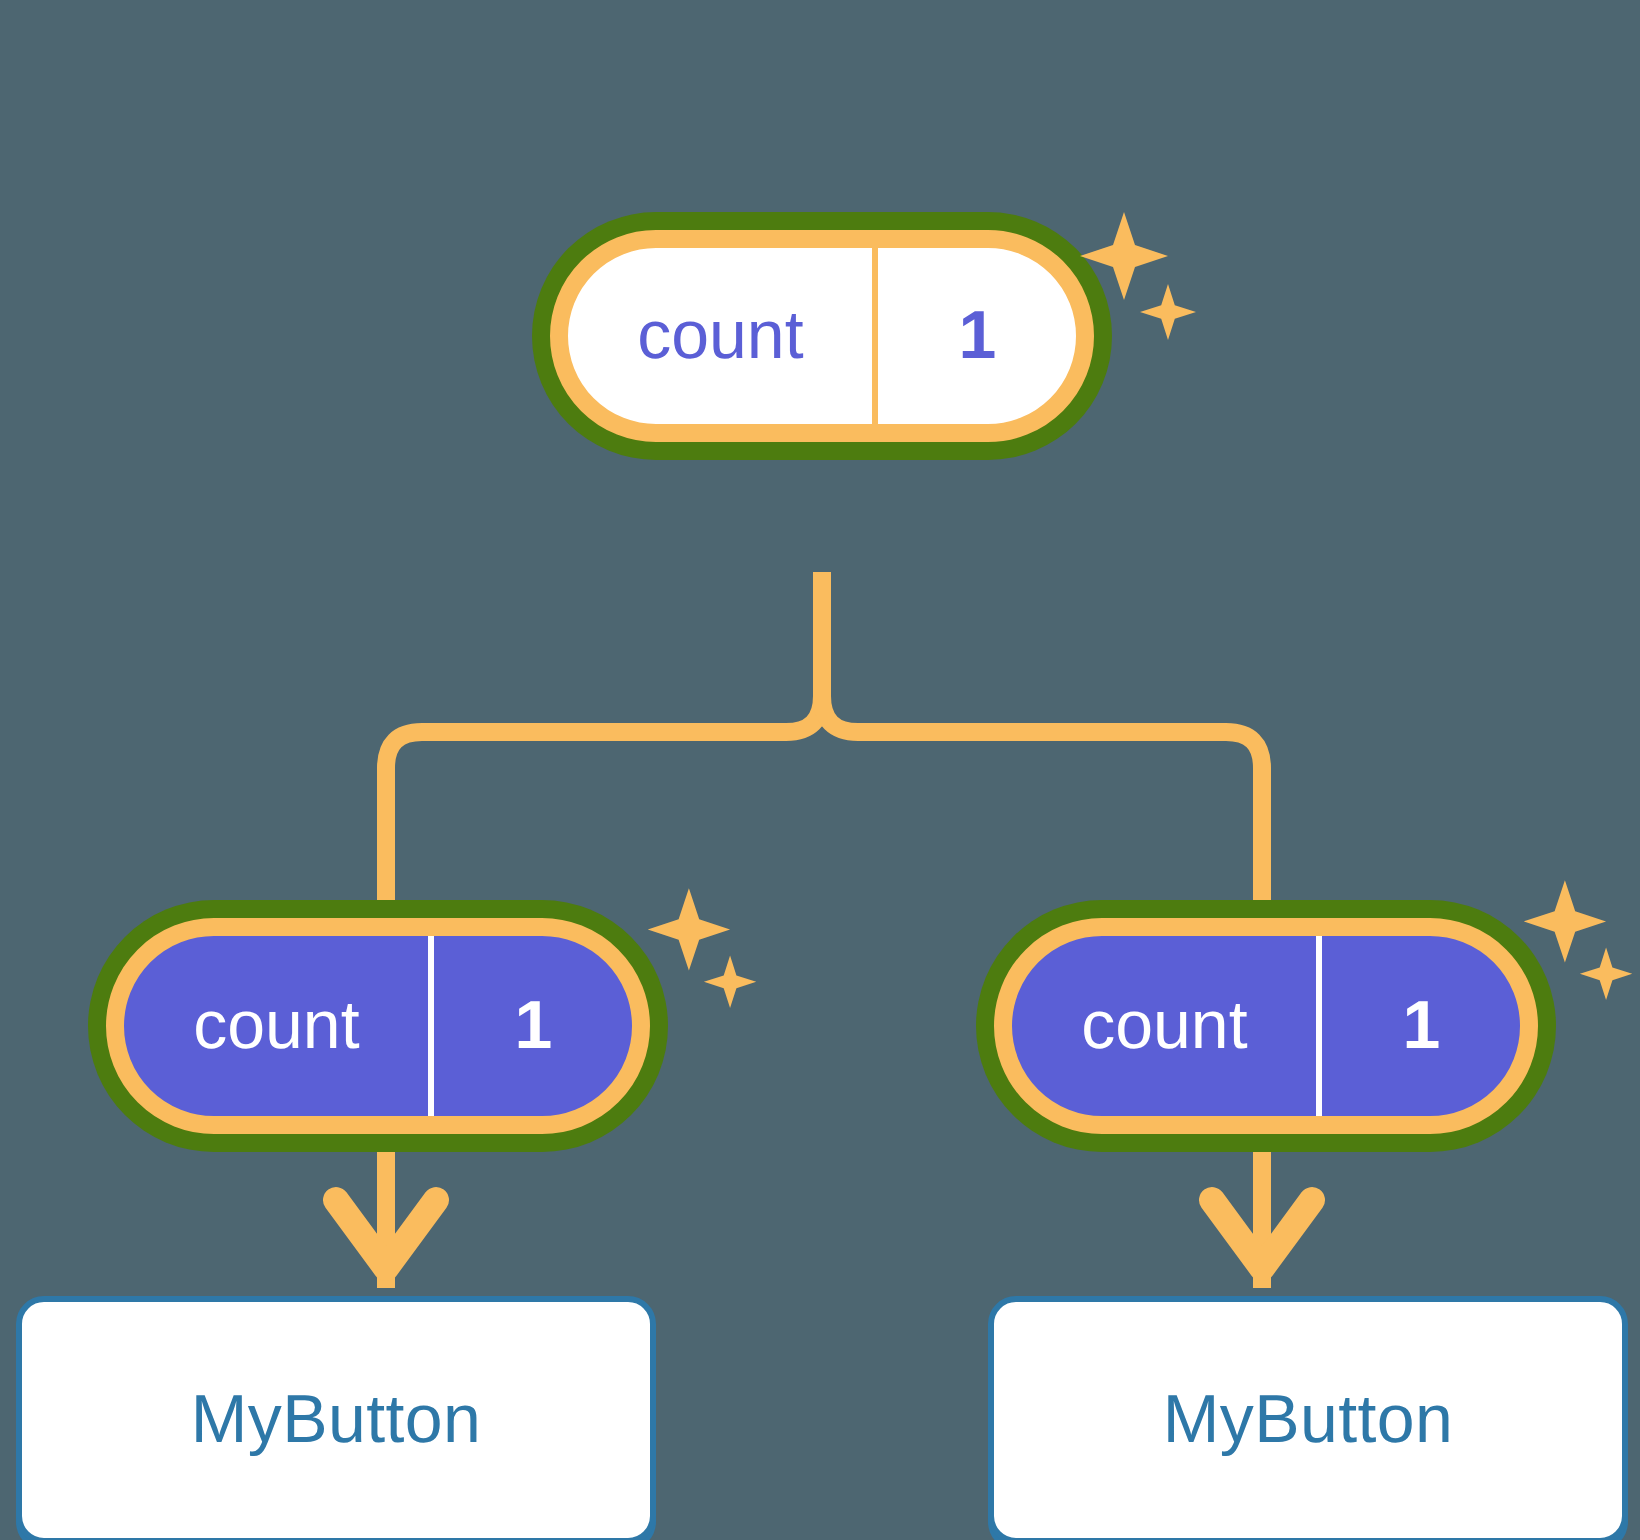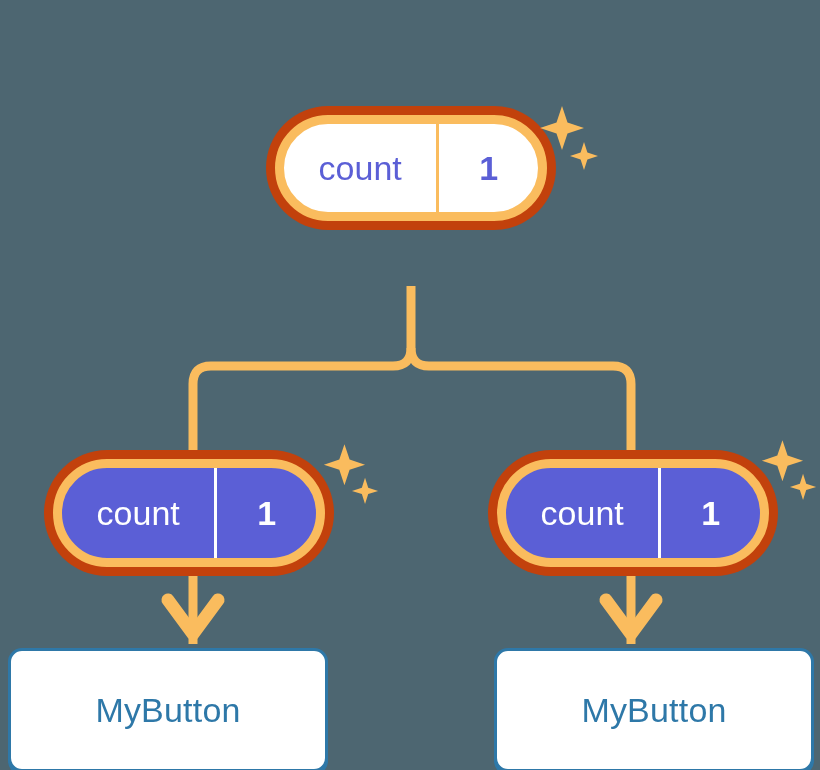--- a/index.html
+++ b/index.html
@@ -66,21 +66,21 @@
   }
   #card-button-left  { left: 8px;   top: 648px; }
   #card-button-right { left: 494px; top: 648px; }
   .card-button .card-title { font-size: 34px; }
 
   
   .pill {
     position: absolute;
     box-sizing: border-box;
     border-radius: 999px;
-    background: #c2410c;
+    background: #4d7c0f;
     padding: 9px;
     display: flex;
   }
   .pill-inner {
     flex: 1;
     display: flex;
     align-items: stretch;
     border: 9px solid #fabc5e;
     border-radius: 999px;
     box-sizing: border-box;

